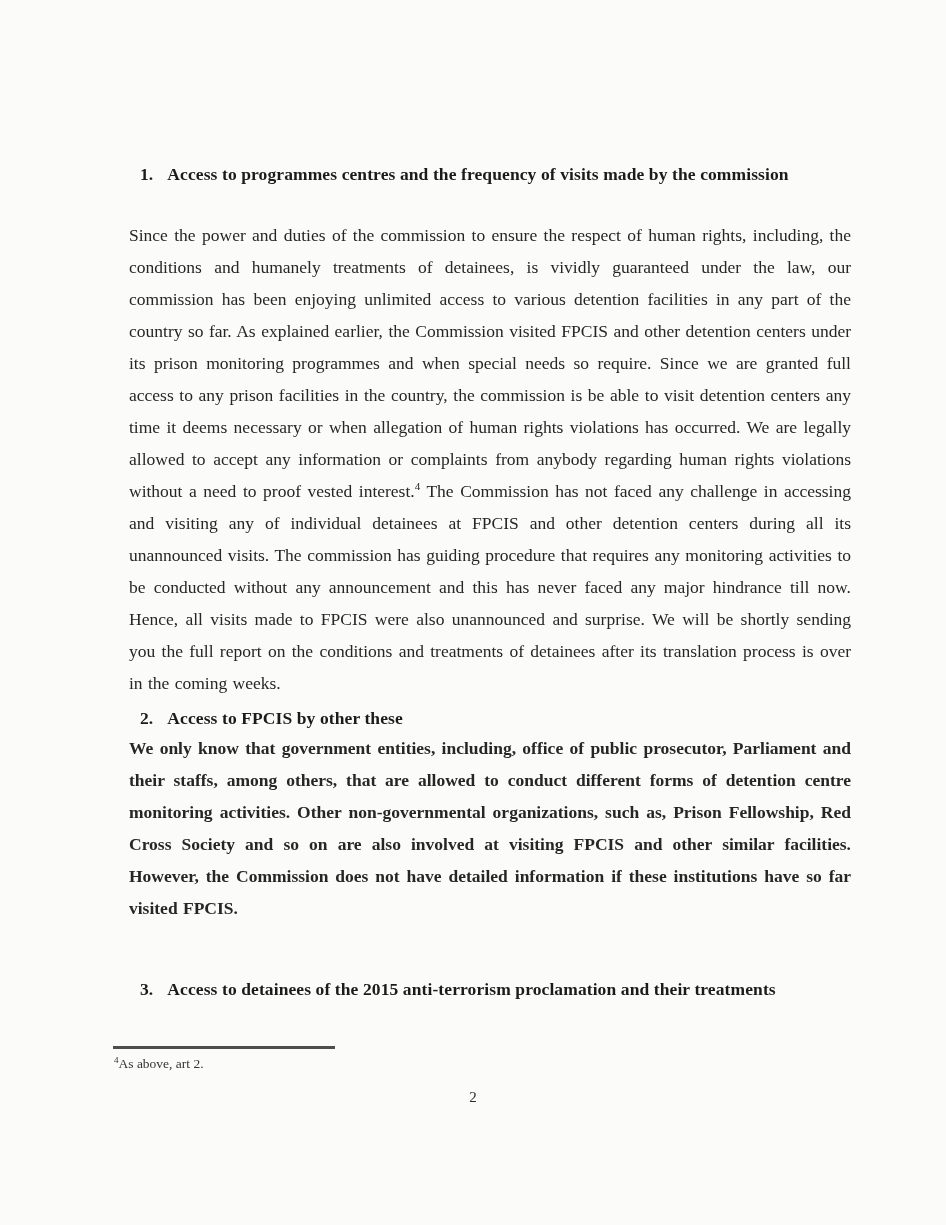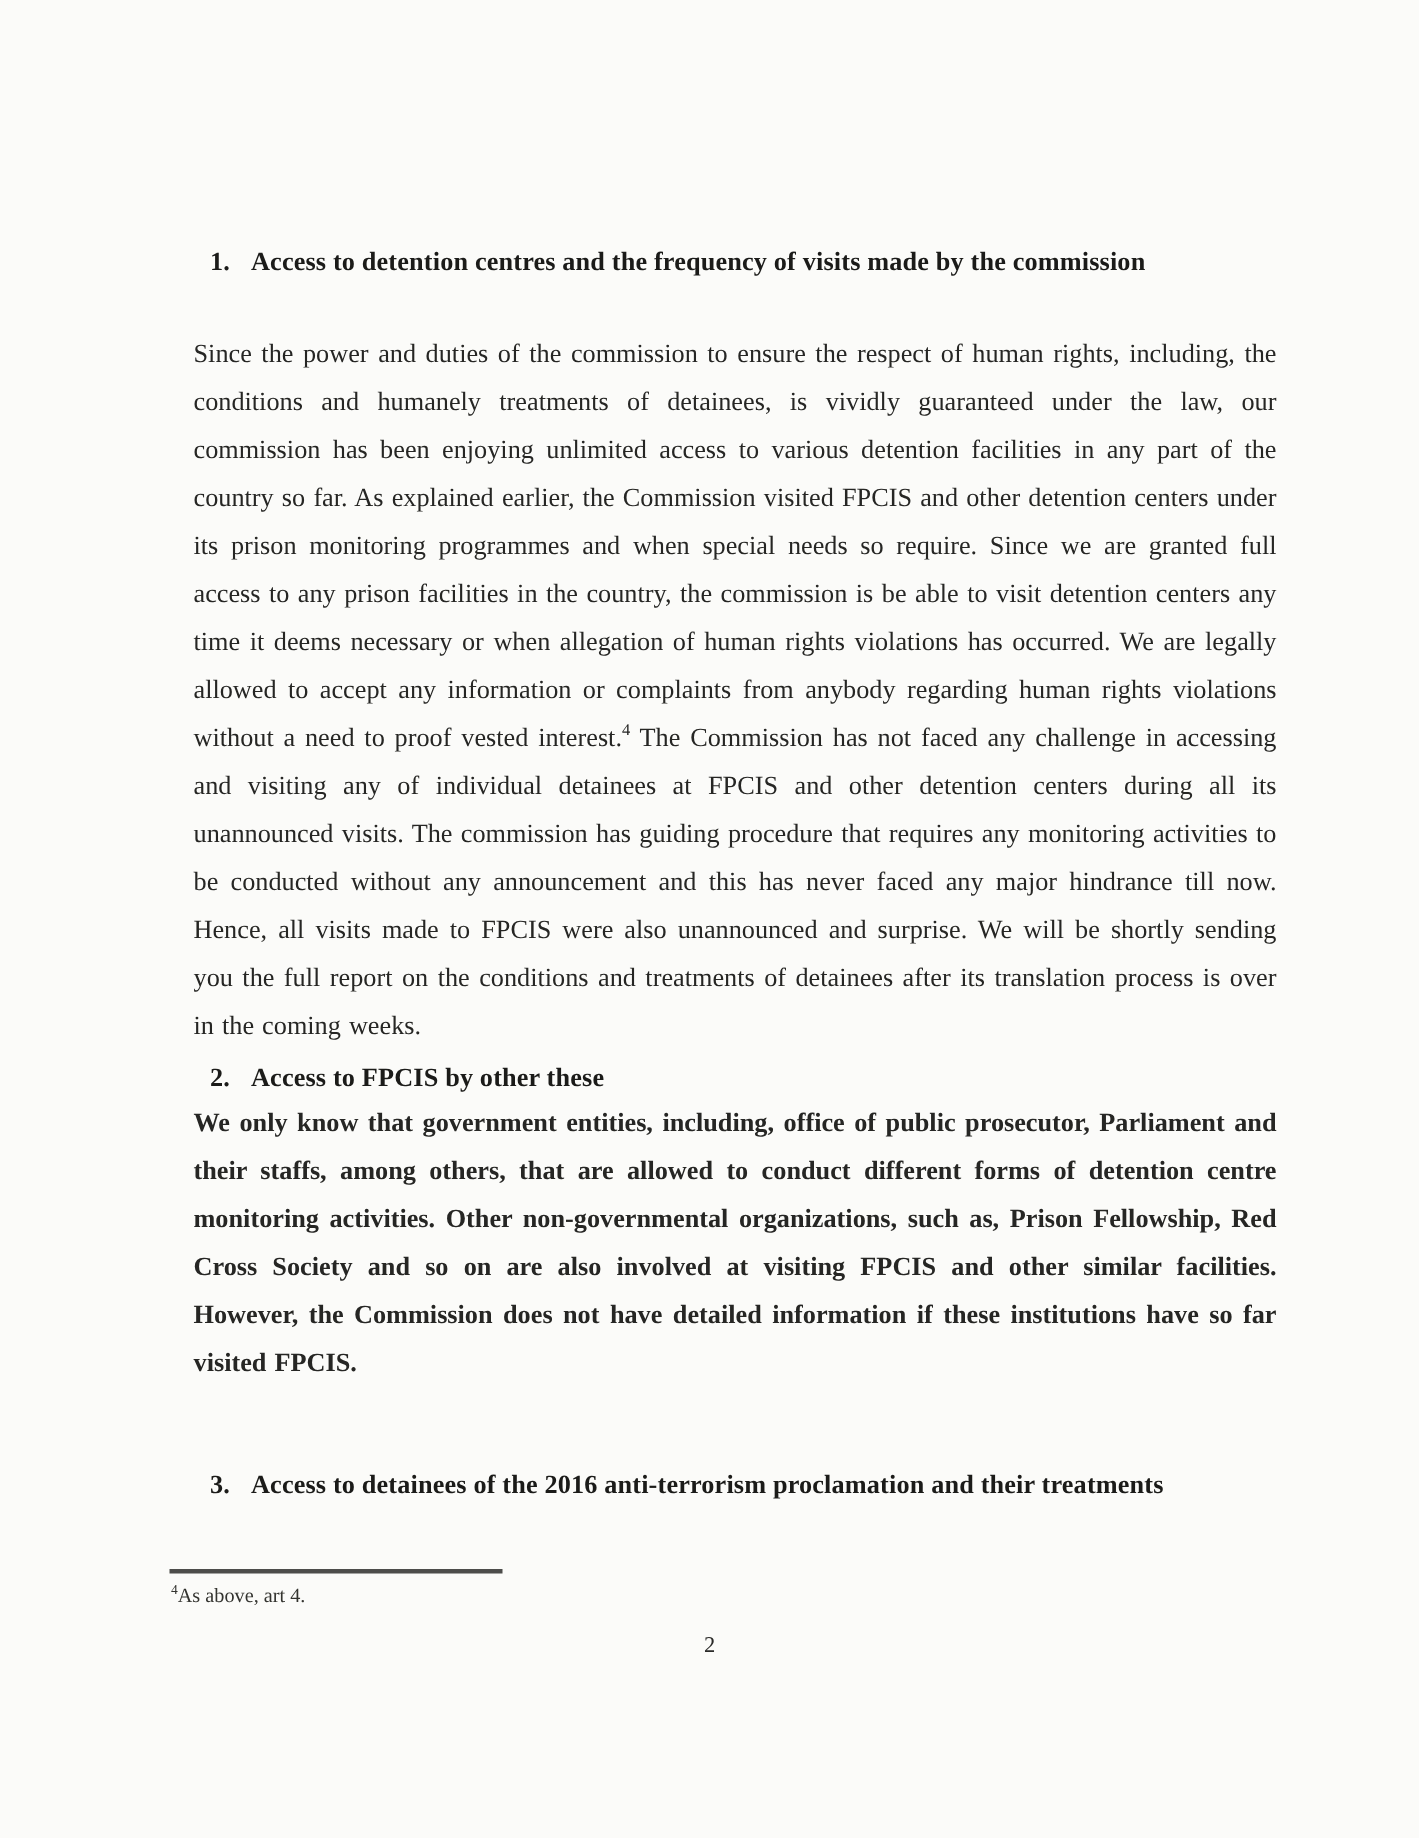--- a/index.html
+++ b/index.html
@@ -80,36 +80,36 @@
     color: #2a2a28;
   }
 </style>
 </head>
 <body>
 
 <div class="page">
 
   <div class="heading" id="heading-1">
     <span>1.</span>
-    <span>Access to detention centres and the frequency of visits made by the commission</span>
+    <span>Access to programmes centres and the frequency of visits made by the commission</span>
   </div>
 
   <p class="body-para" id="para-1"><span>Since the power and duties of the commission to ensure the respect of human rights, including, the conditions and humanely treatments of detainees, is vividly guaranteed under the law, our commission has been enjoying unlimited access to various detention facilities in any part of the country so far. As explained earlier, the Commission visited FPCIS and other detention centers under its prison monitoring programmes and when special needs so require. Since we are granted full access to any prison facilities in the country, the commission is be able to visit detention centers any time it deems necessary or when allegation of human rights violations has occurred. We are legally allowed to accept any information or complaints from anybody regarding human rights violations without a need to proof vested interest.</span><sup class="footnote-ref">4</sup><span> The Commission has not faced any challenge in accessing and visiting any of individual detainees at FPCIS and other detention centers during all its unannounced visits. The commission has guiding procedure that requires any monitoring activities to be conducted without any announcement and this has never faced any major hindrance till now. Hence, all visits made to FPCIS were also unannounced and surprise. We will be shortly sending you the full report on the conditions and treatments of detainees after its translation process is over in the coming weeks.</span></p>
 
   <div class="heading" id="heading-2">
     <span>2.</span>
     <span>Access to FPCIS by other these</span>
   </div>
 
   <p class="body-para" id="para-2">We only know that government entities, including, office of public prosecutor, Parliament and their staffs, among others, that are allowed to conduct different forms of detention centre monitoring activities. Other non-governmental organizations, such as, Prison Fellowship, Red Cross Society and so on are also involved at visiting FPCIS and other similar facilities. However, the Commission does not have detailed information if these institutions have so far visited FPCIS.</p>
 
   <div class="heading" id="heading-3">
     <span>3.</span>
-    <span>Access to detainees of the 2016 anti-terrorism proclamation and their treatments</span>
+    <span>Access to detainees of the 2015 anti-terrorism proclamation and their treatments</span>
   </div>
 
   <div class="footnote-rule"></div>
 
-  <div class="footnote"><sup>4</sup><span>As above, art 4.</span></div>
+  <div class="footnote"><sup>4</sup><span>As above, art 2.</span></div>
 
   <div class="page-number">2</div>
 
 </div>
 
 </body></html>

